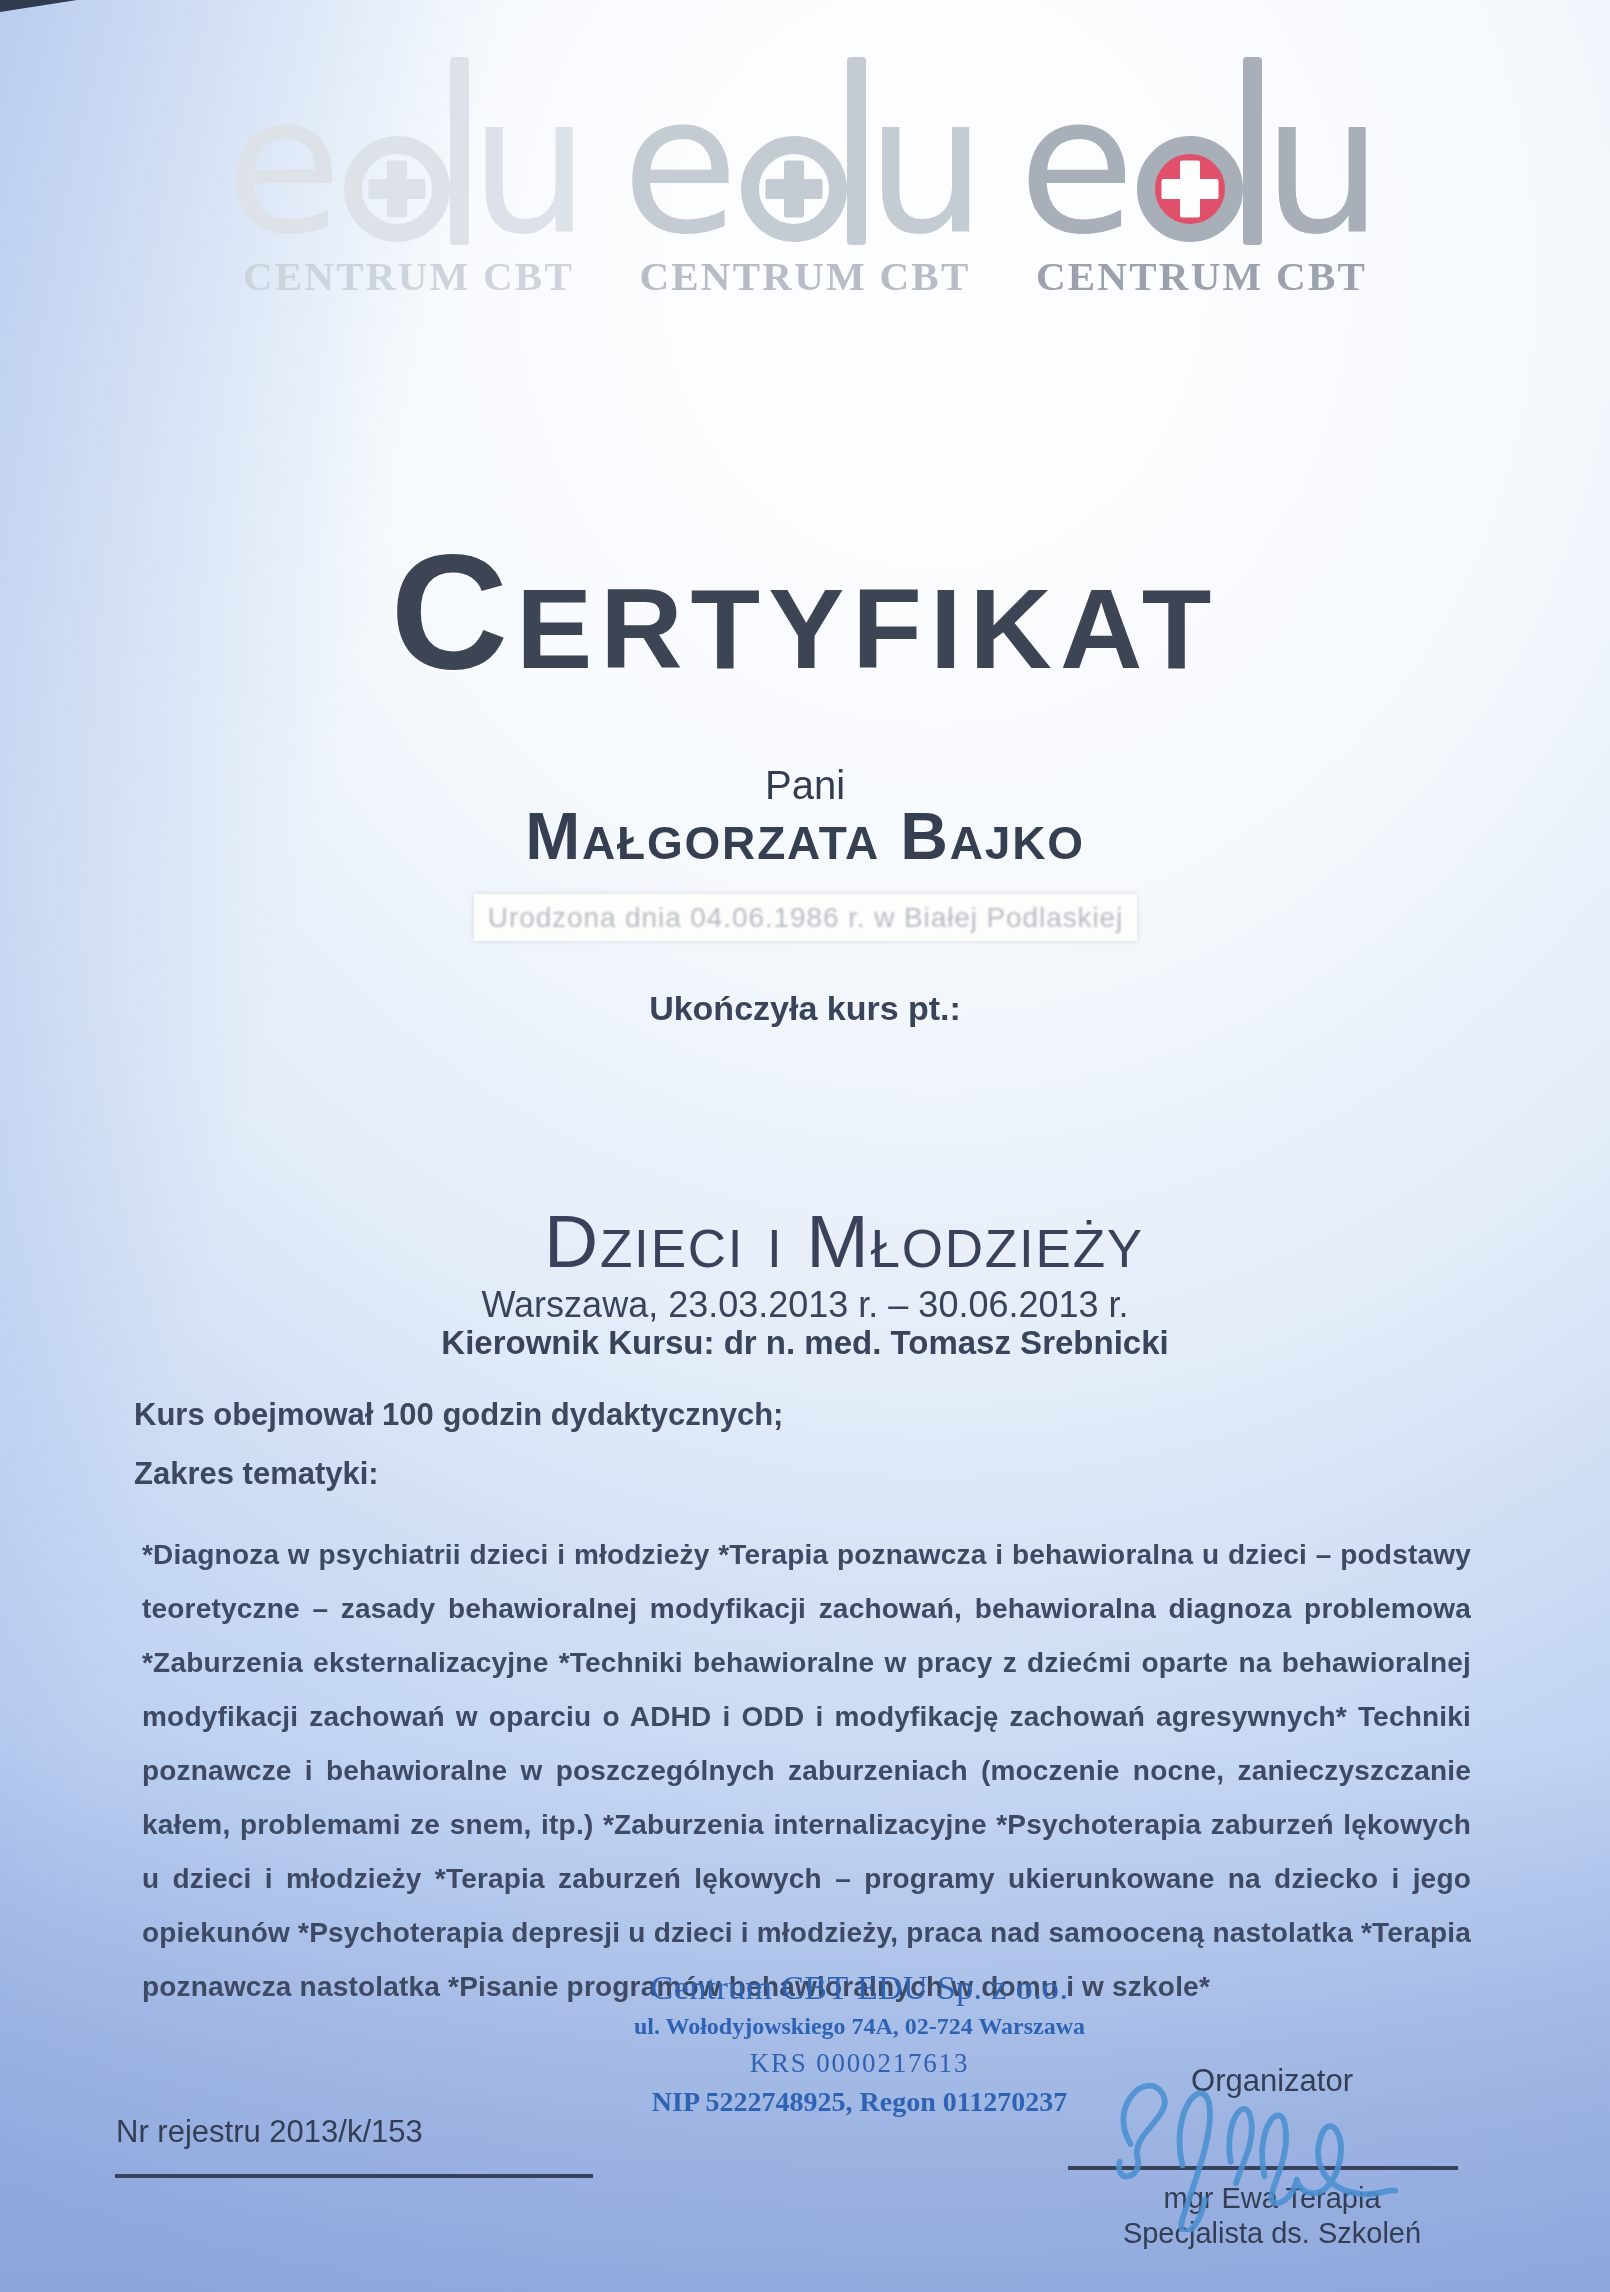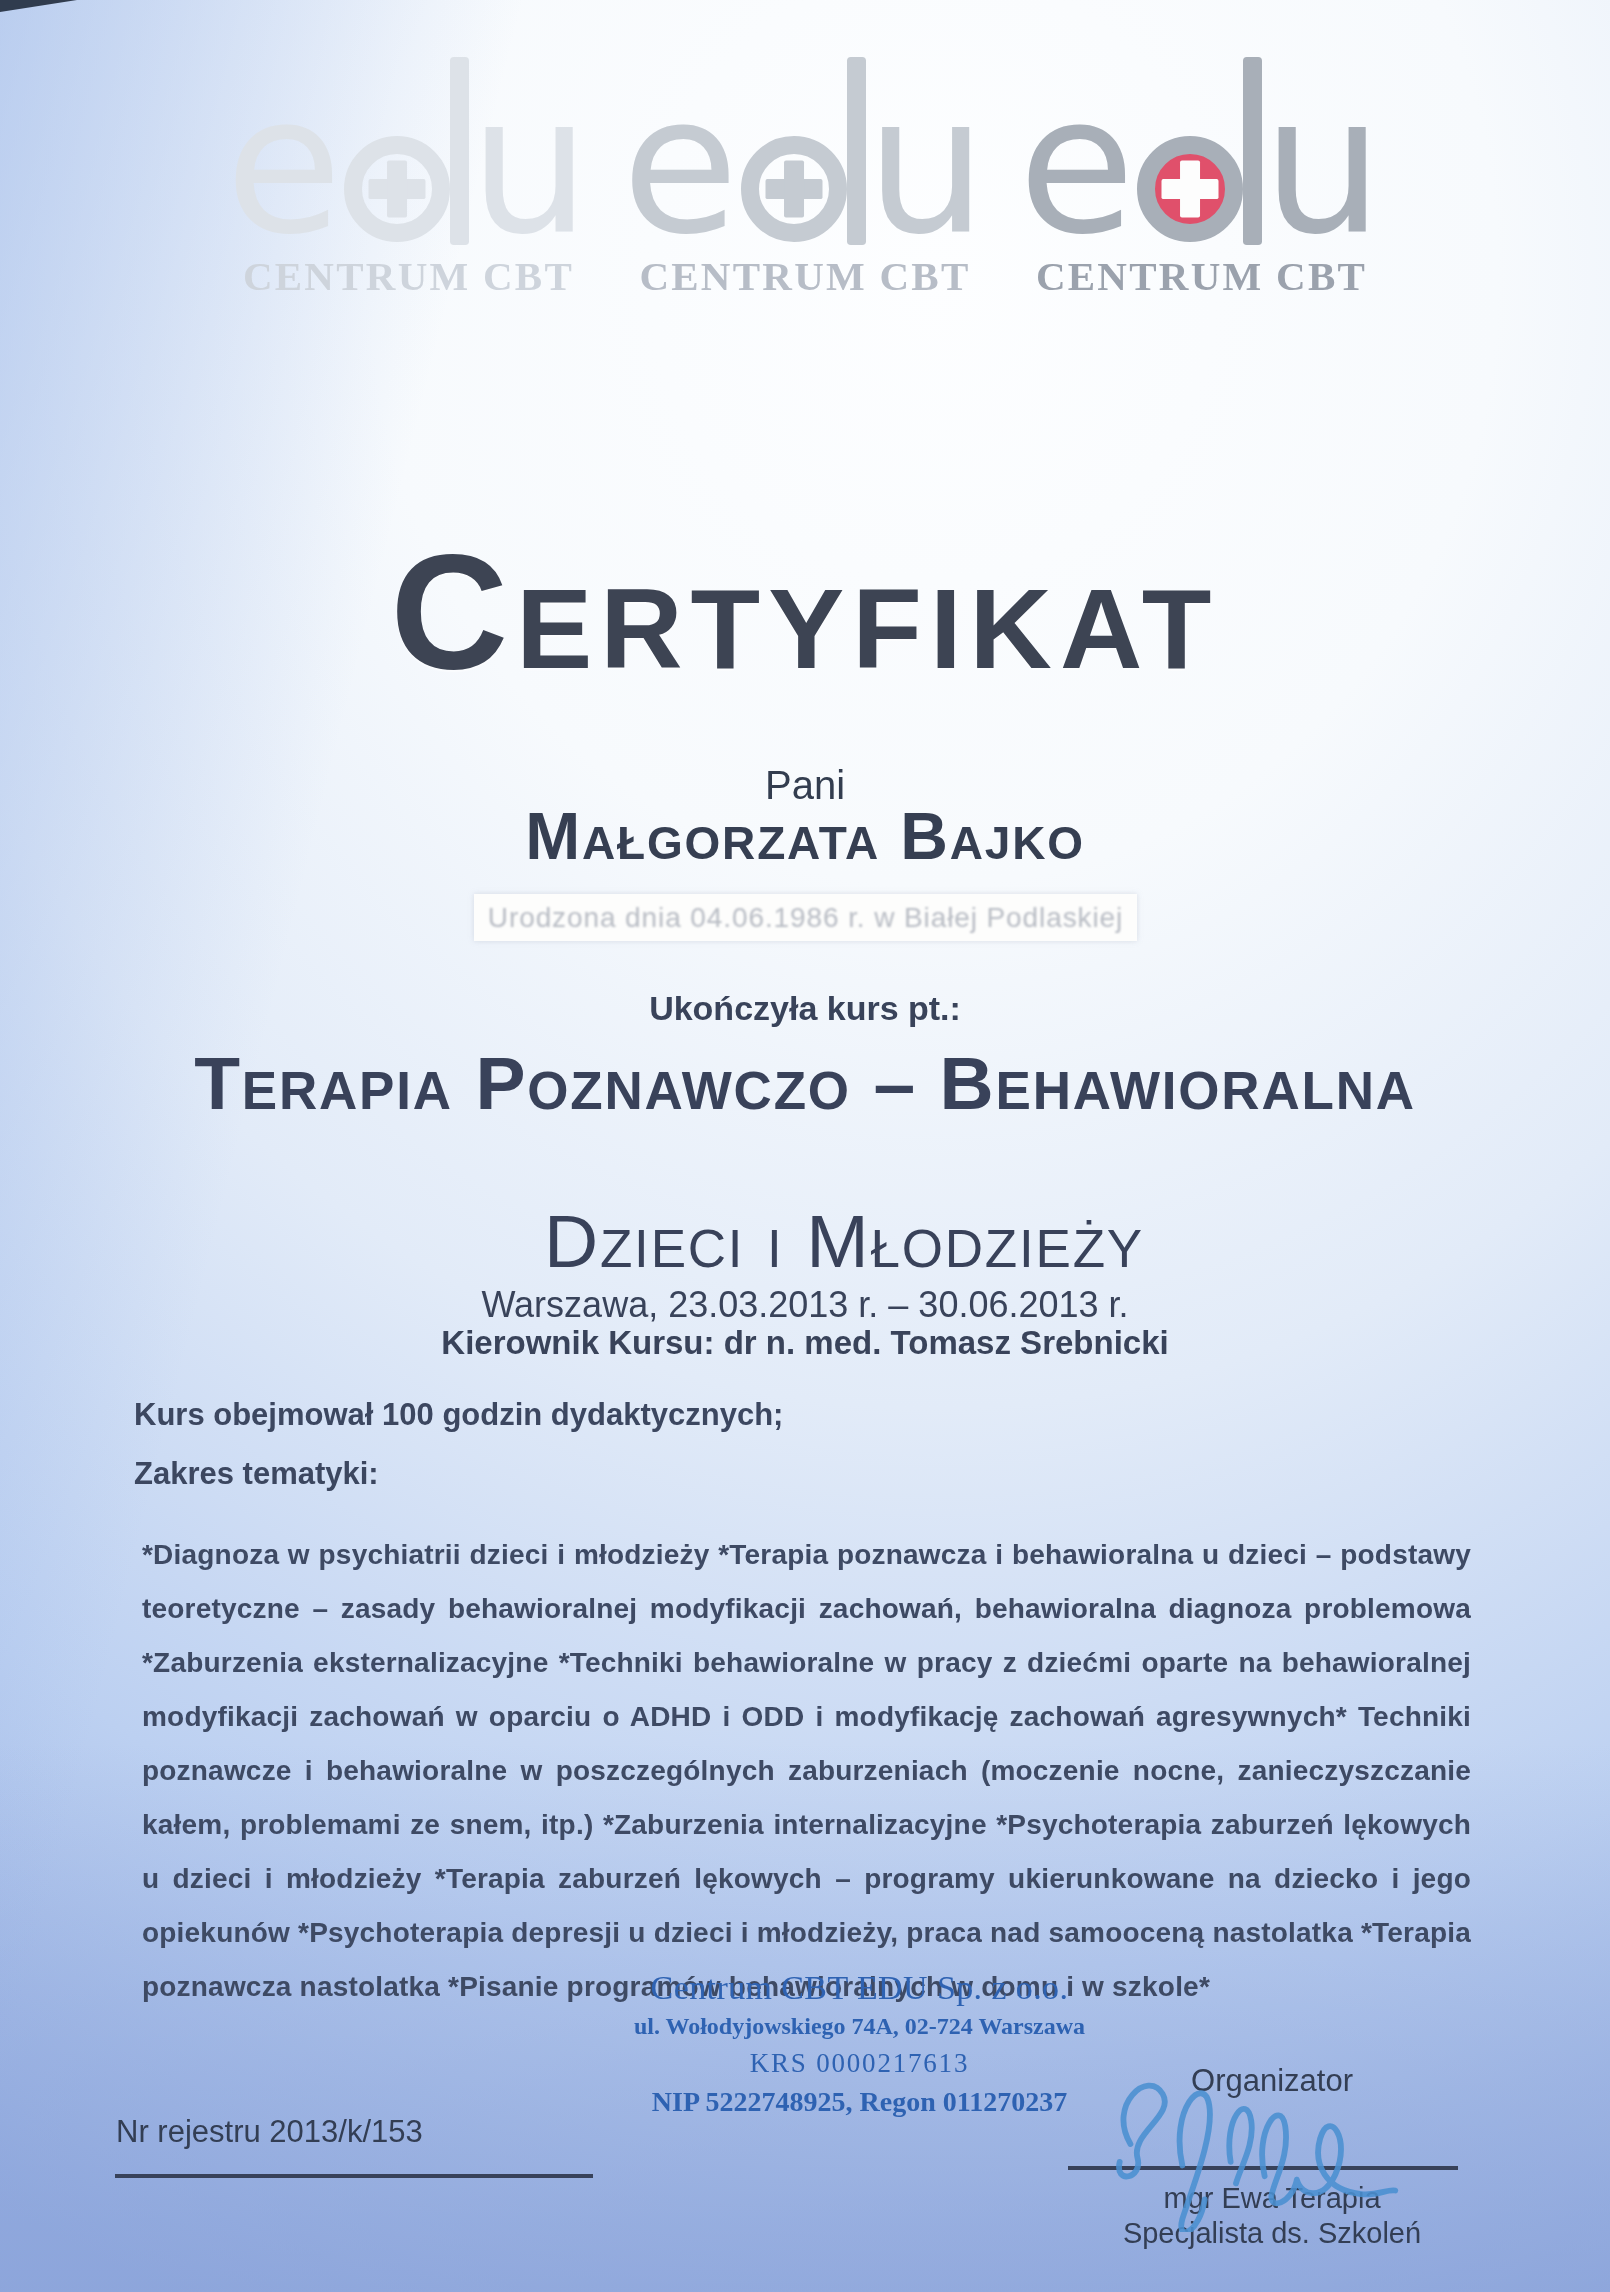--- a/index.html
+++ b/index.html
@@ -189,21 +189,20 @@
 
   <div class="abs center doc-title sc">Certyfikat</div>
 
   <div class="abs center salutation">Pani</div>
   <div class="abs center recipient-name sc">Małgorzata Bajko</div>
   <div class="abs redacted-band">
     <span>Urodzona dnia 04.06.1986 r. w Białej Podlaskiej</span>
   </div>
 
   <div class="abs center course-intro">Ukończyła kurs pt.:</div>
-  <div class="abs center course-title-1 sc">Terapia Poznawczo – Behawioralna</div>
   <div class="abs center course-title-2 sc">Dzieci i Młodzieży</div>
   <div class="abs center course-dates">Warszawa, 23.03.2013 r. – 30.06.2013 r.</div>
   <div class="abs center course-director">Kierownik Kursu: dr n. med. Tomasz Srebnicki</div>
 
   <div class="abs course-hours">Kurs obejmował 100 godzin dydaktycznych;</div>
   <div class="abs scope-label">Zakres tematyki:</div>
   <div class="abs scope-text">*Diagnoza w psychiatrii dzieci i młodzieży *Terapia poznawcza i behawioralna u dzieci – podstawy teoretyczne – zasady behawioralnej modyfikacji zachowań, behawioralna diagnoza problemowa *Zaburzenia eksternalizacyjne *Techniki behawioralne w pracy z dziećmi oparte na behawioralnej modyfikacji zachowań w oparciu o ADHD i ODD i modyfikację zachowań agresywnych* Techniki poznawcze i behawioralne w poszczególnych zaburzeniach (moczenie nocne, zanieczyszczanie kałem, problemami ze snem, itp.) *Zaburzenia internalizacyjne *Psychoterapia zaburzeń lękowych u dzieci i młodzieży *Terapia zaburzeń lękowych – programy ukierunkowane na dziecko i jego opiekunów *Psychoterapia depresji u dzieci i młodzieży, praca nad samooceną nastolatka *Terapia poznawcza nastolatka *Pisanie programów behawioralnych w domu i w szkole*</div>
 
   <div class="abs stamp">
     <div class="s1">Centrum CBT EDU Sp. z o.o.</div>

